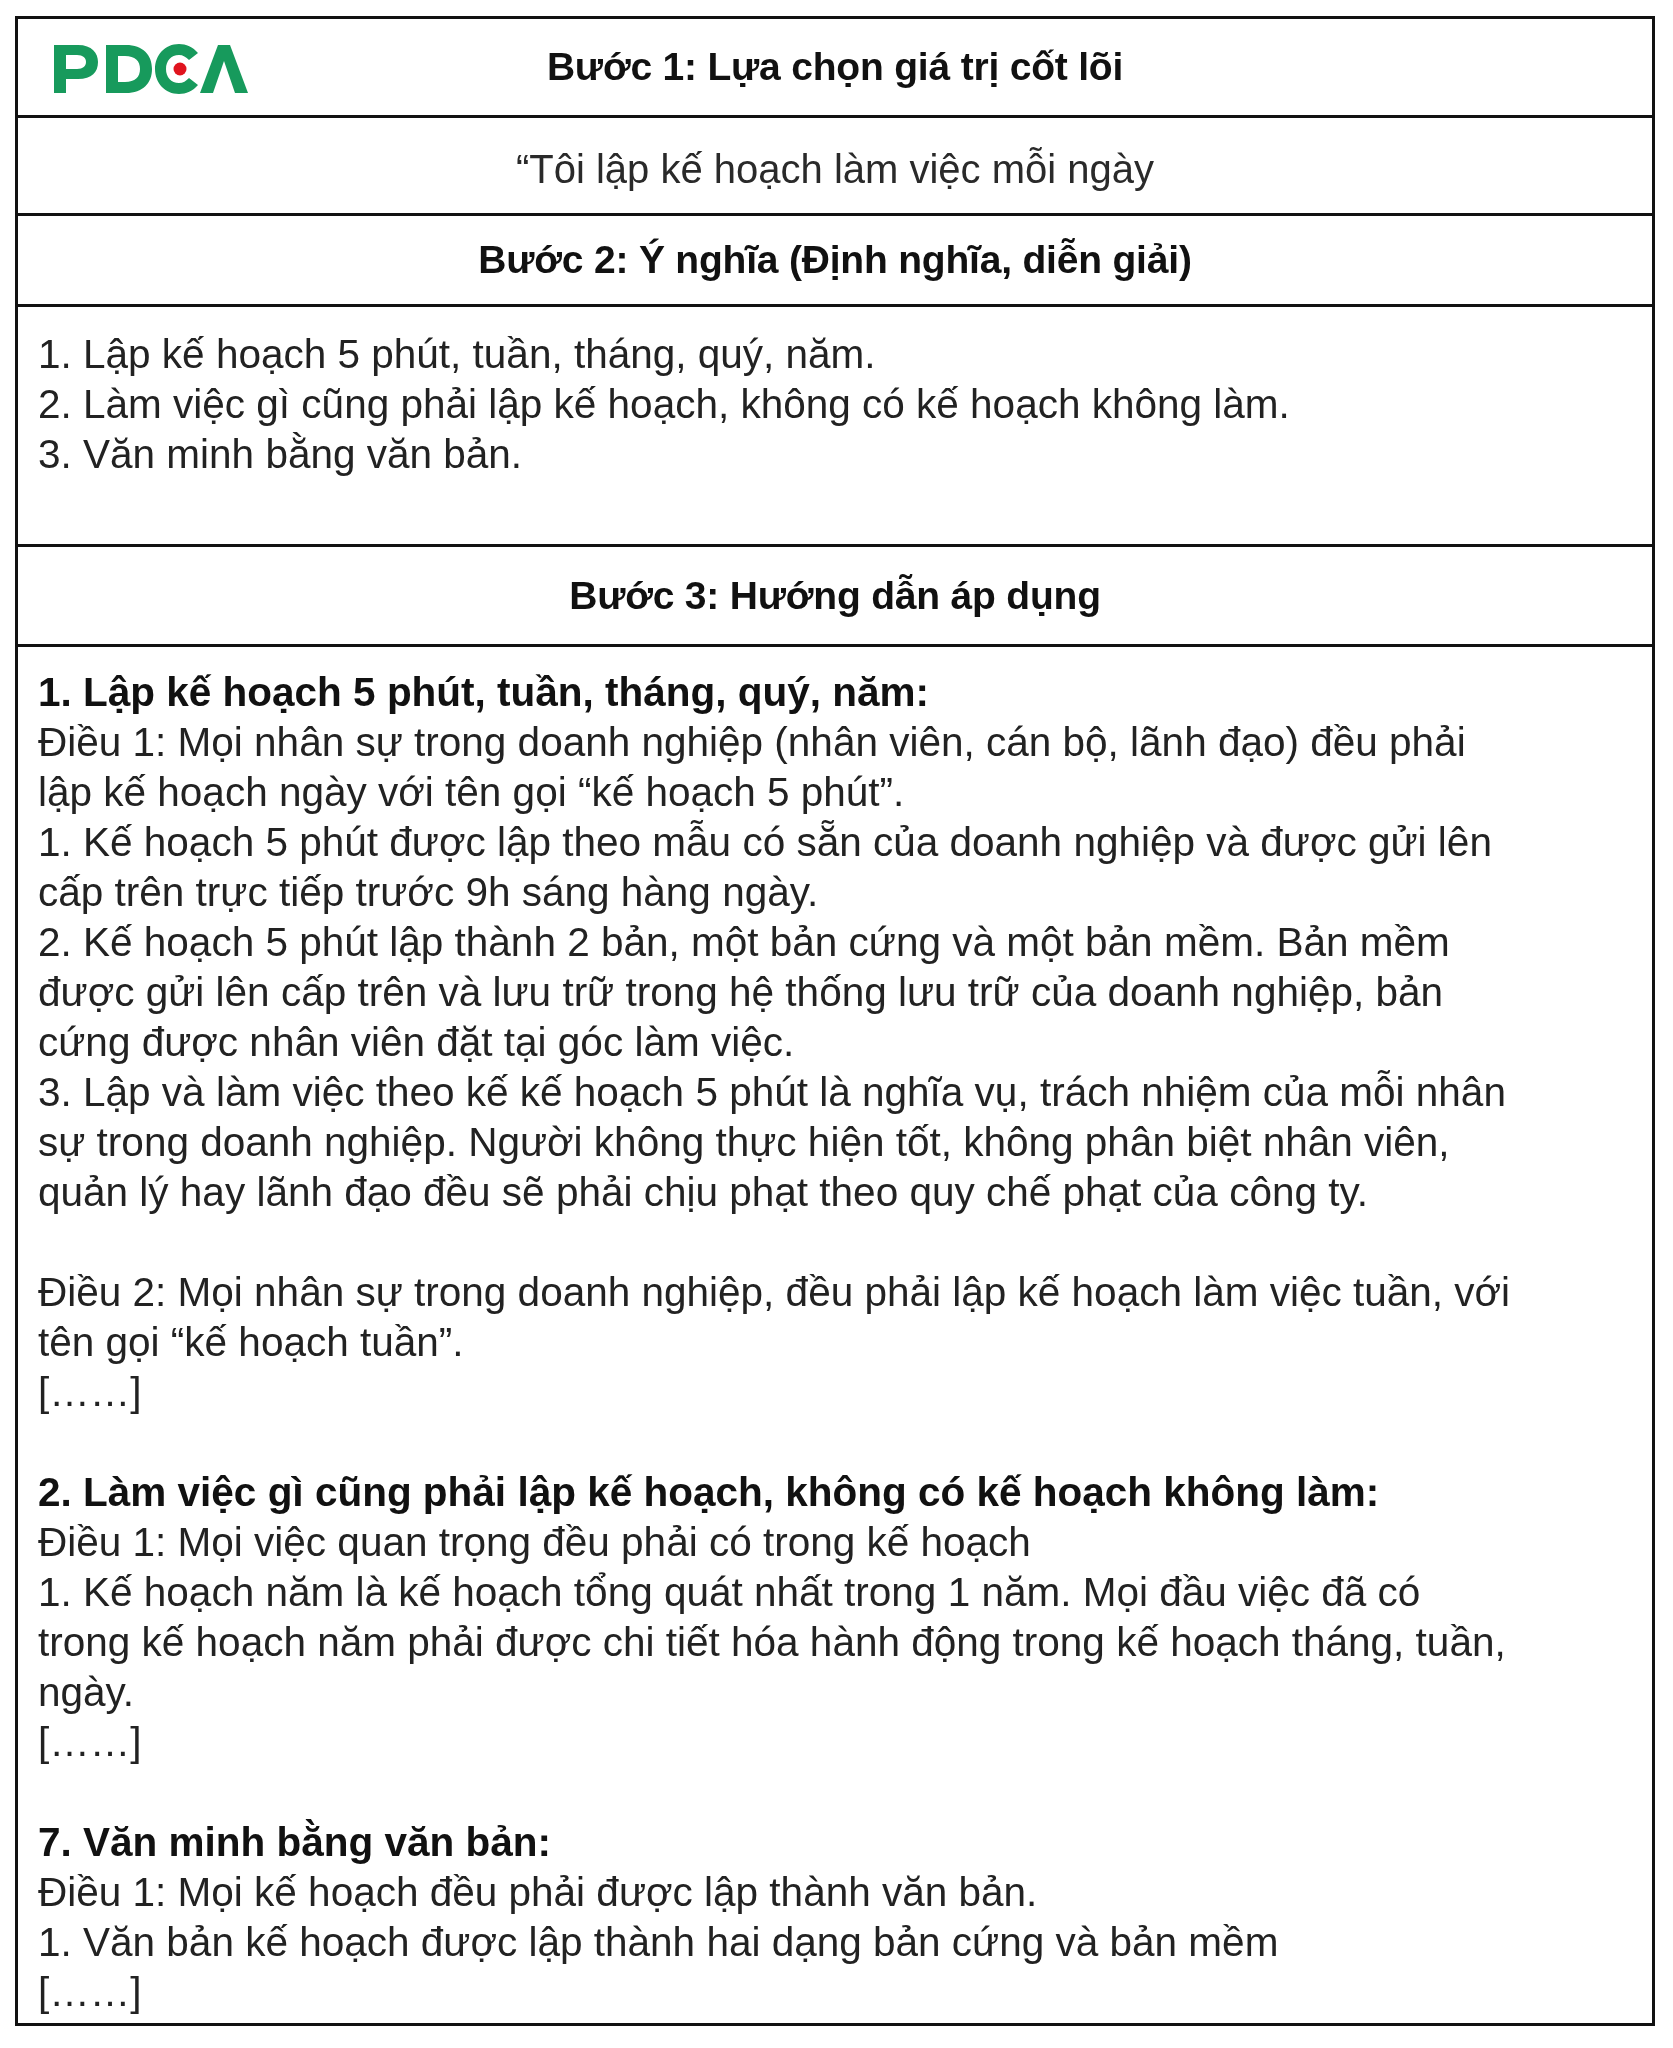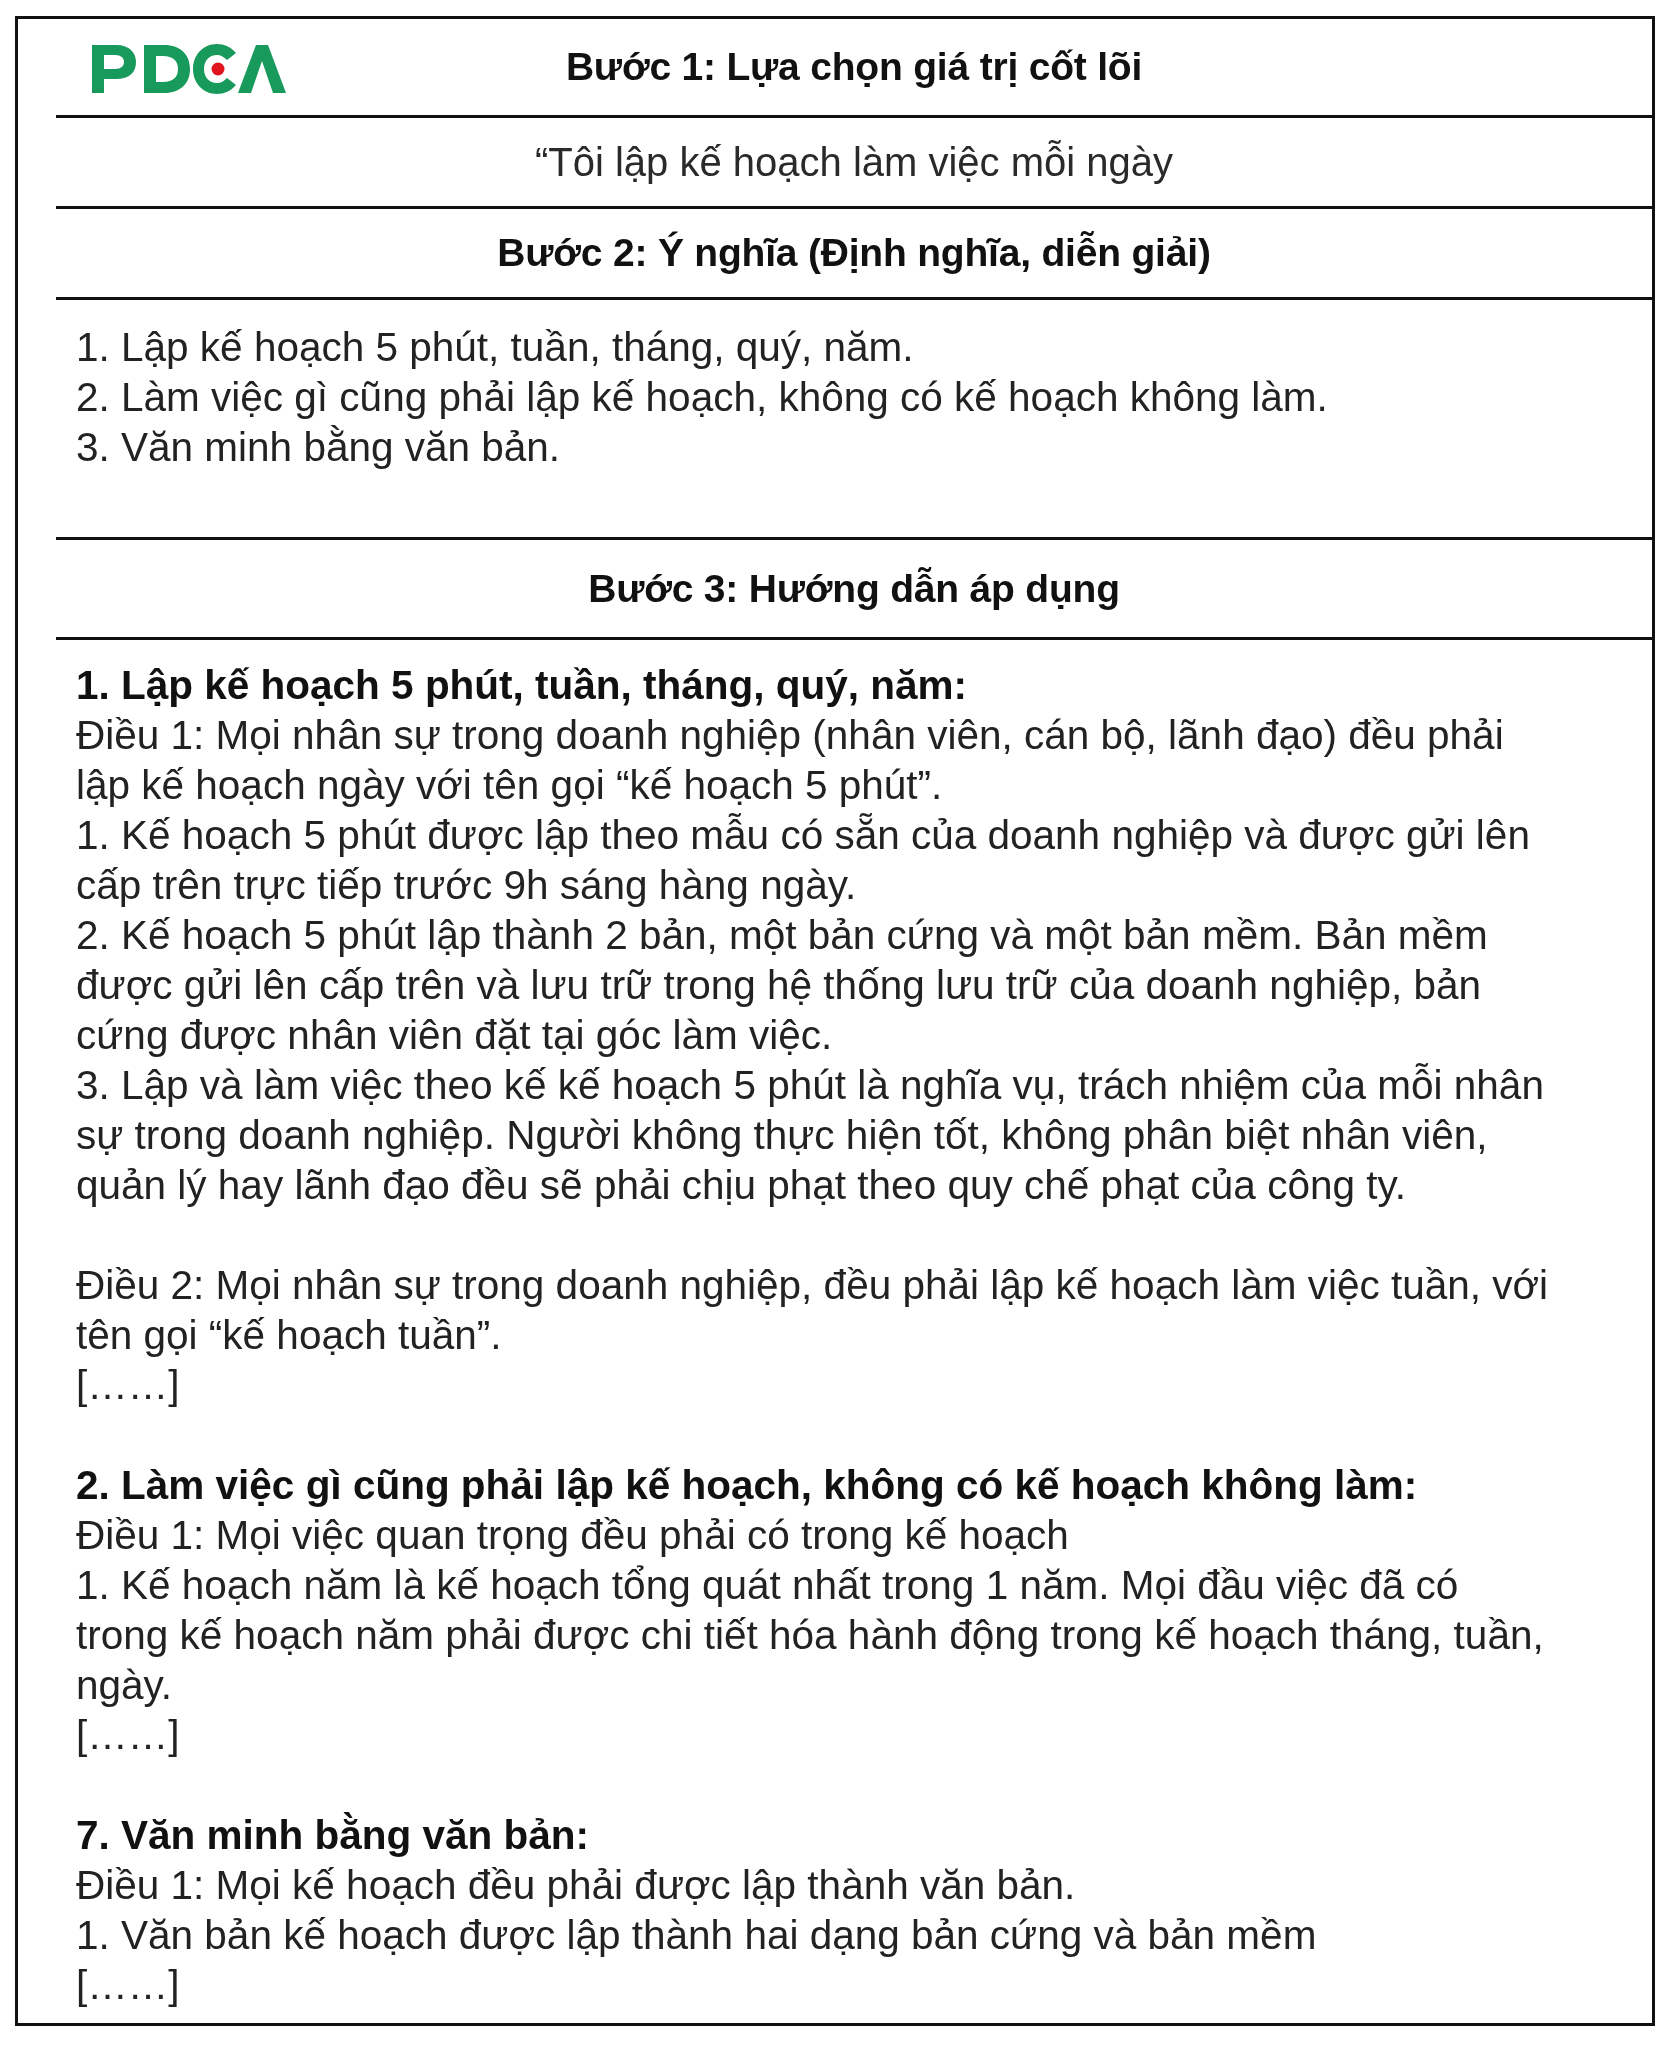--- a/index.html
+++ b/index.html
@@ -1,23 +1,23 @@
 <!DOCTYPE html>
 <html><head>
 <meta charset="utf-8">
 <style>
   html, body { margin: 0; padding: 0; background: #ffffff; }
   body { width: 1673px; height: 2048px; position: relative; overflow: hidden;
          font-family: "Liberation Sans", sans-serif; color: #1f1f1f; }
   .doc-table { position: absolute; left: 15px; top: 16px; width: 1640px;
-               border: 3px solid #111; box-sizing: border-box; height: 2010px; padding-left: 38px; }
+               border: 3px solid #111; box-sizing: border-box; height: 2010px; }
   .row { position: relative; border-bottom: 3px solid #111; box-sizing: border-box; }
   .row:last-child { border-bottom: none; }
   .r1 { height: 99px; }
-  .r2 { height: 91px; }
+  .r2 { height: 91px; margin-top: 7px; }
   .r3 { height: 91px; }
   .r4 { height: 240px; }
   .r5 { height: 100px; }
   .r6 { height: 1080px; }
   .center-text { position: absolute; left: 0; right: 0; top: 0; bottom: 0;
                  display: flex; align-items: center; justify-content: center; }
   .step-title { font-weight: bold; font-size: 39px; color: #111; letter-spacing: -0.2px; }
   .quote { font-size: 40px; color: #2a2a2a; }
   .logo { position: absolute; left: 34px; top: 24px; width: 196px; height: 52px; }
   .list { position: absolute; left: 20px; top: 22px; right: 13px; }

